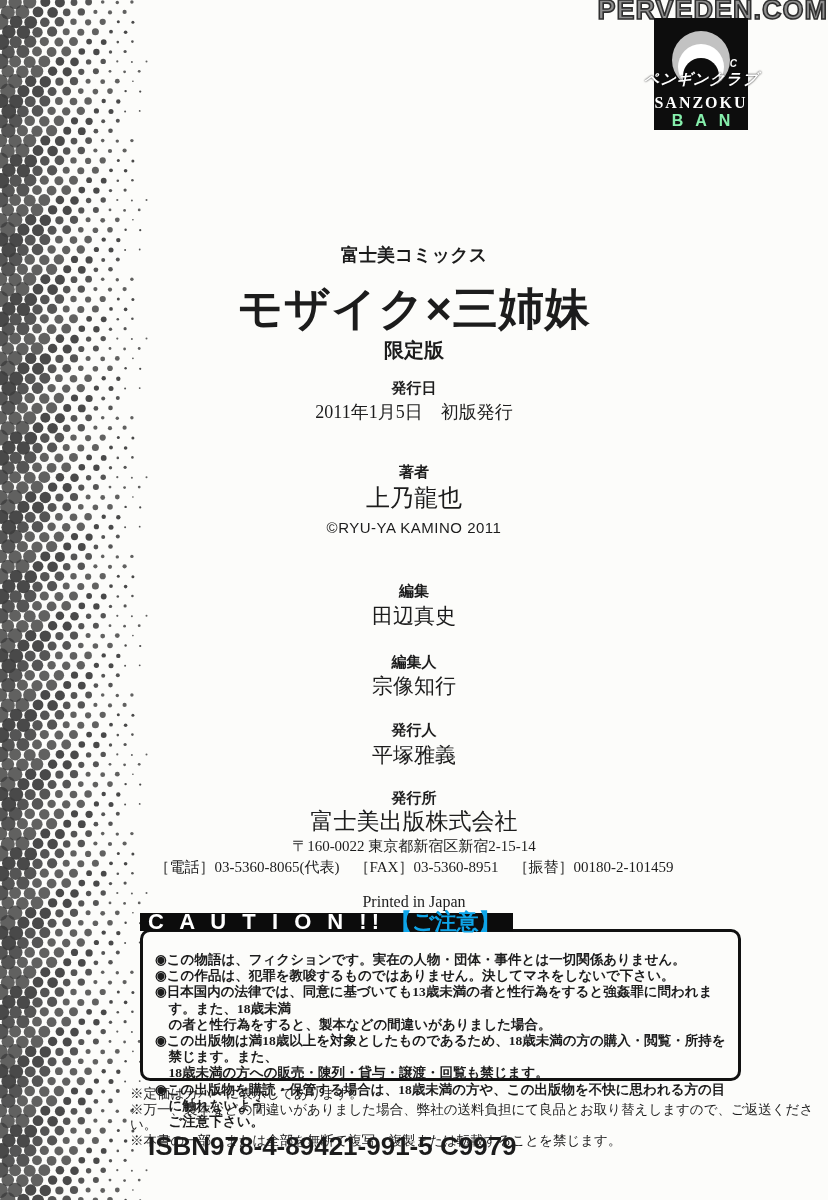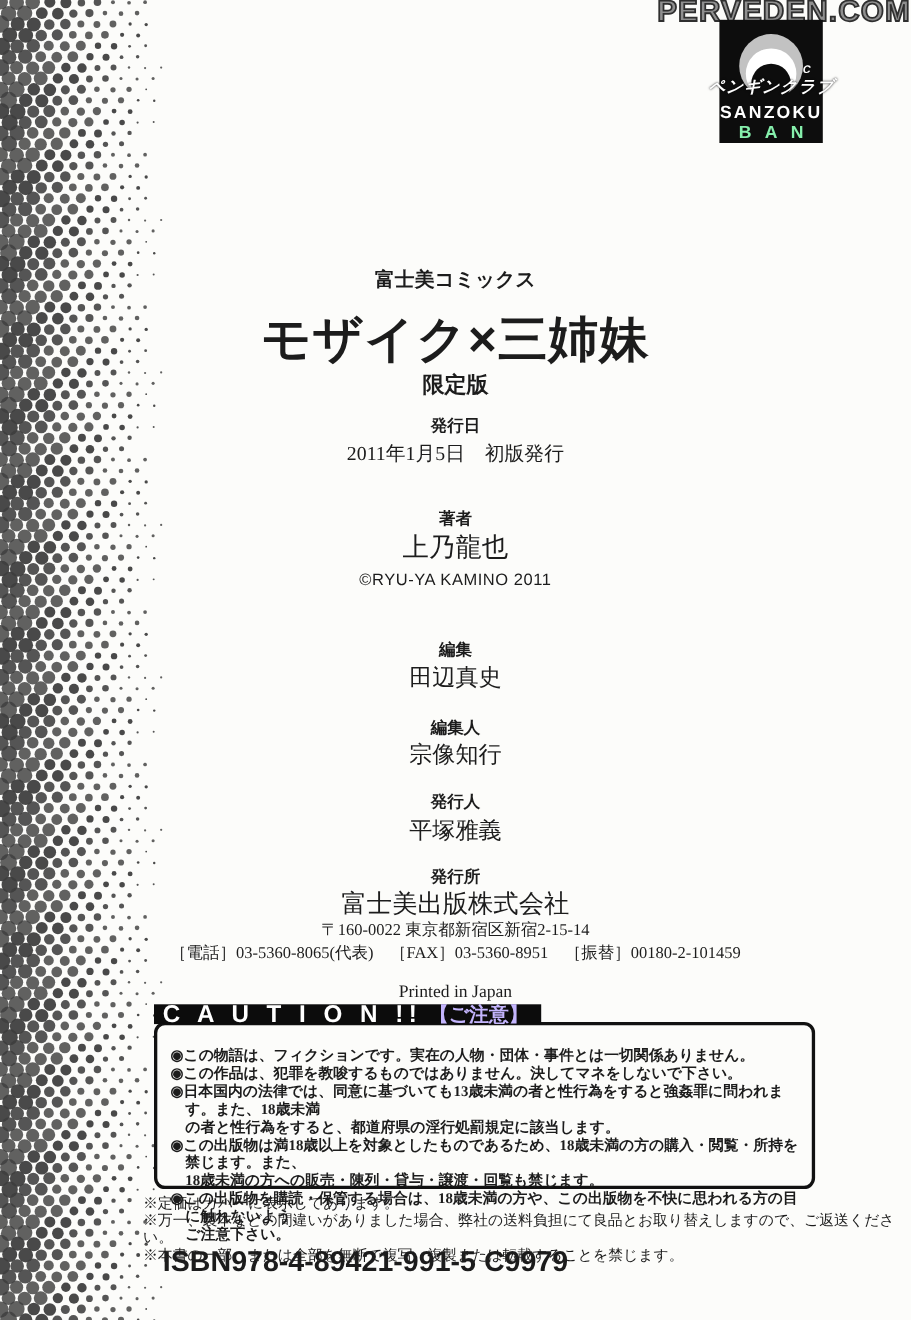--- a/index.html
+++ b/index.html
@@ -39,21 +39,21 @@
     align-self:flex-end;margin:6px 10px 0 0;
     font-family:"Liberation Sans",sans-serif;font-weight:bold;font-style:italic;
     font-size:10px;color:#fff;letter-spacing:1px;
   }
   .badge .club{
     font-family:"Liberation Sans",sans-serif;font-weight:bold;font-style:italic;
     font-size:15px;color:#fff;transform:skewX(-6deg);
     text-shadow:0 0 2px #000;letter-spacing:1px;margin-top:1px;white-space:nowrap;
   }
   .badge .l1{
-    font-family:Liberation Sans, sans-serif;font-weight:bold;
+    font-family:Liberation Serif, serif;font-weight:bold;
     font-size:16px;color:#fff;letter-spacing:2px;margin-top:5px;
   }
   .badge .l2{
     font-family:"Liberation Sans",sans-serif;font-weight:bold;
     font-size:16px;color:#86efac;letter-spacing:12px;margin-top:0px;text-indent:12px;
   }
   
   .colophon{
     position:absolute;left:0;right:0;top:246px;
     text-align:center;line-height:1.15;
@@ -86,21 +86,21 @@
     position:absolute;top:-19px;left:-3px;height:18px;
     background:#0c0c0c;display:flex;align-items:center;
     padding:0 12px 0 8px;gap:6px;white-space:nowrap;
   }
   .caution-header .en{
     font-family:"Liberation Sans",sans-serif;font-weight:900;
     font-size:22px;color:#fff;letter-spacing:5px;
   }
   .caution-header .jp{
     font-family:"Liberation Serif",serif;font-weight:bold;
-    font-size:18px;color:#c4b5fd;text-align:center;
+    font-size:22px;color:#0ea5e9;text-align:center;
   }
   .caution-list{
     list-style:none;margin:0;padding:20px 10px 6px 12px;
   }
   .caution-list li{
     font-size:13.5px;font-weight:bold;line-height:16.2px;
     text-indent:-1em;padding-left:1em;
     white-space:pre-line;
   }
   
@@ -1333,21 +1333,21 @@
 
 <div class="caution">
   <div class="caution-header">
     <span class="en">C A U T I O N !!</span>
     <span class="jp">【ご注意】</span>
   </div>
   <ul class="caution-list">
     <li>◉この物語は、フィクションです。実在の人物・団体・事件とは一切関係ありません。</li>
     <li>◉この作品は、犯罪を教唆するものではありません。決してマネをしないで下さい。</li>
     <li>◉日本国内の法律では、同意に基づいても13歳未満の者と性行為をすると強姦罪に問われます。また、18歳未満
-の者と性行為をすると、都道府県の淫行処罰規定に該当します。</li>
+の者と性行為をすると、製本などの間違いがありました場合。</li>
     <li>◉この出版物は満18歳以上を対象としたものであるため、18歳未満の方の購入・閲覧・所持を禁じます。また、
 18歳未満の方への販売・陳列・貸与・譲渡・回覧も禁じます。</li>
     <li>◉この出版物を購読・保管する場合は、18歳未満の方や、この出版物を不快に思われる方の目に触れないよう、
 ご注意下さい。</li>
   </ul>
 </div>
 
 <div class="notes">
   <div>※定価はカバーに表示してあります。</div>
   <div>※万一、製本などの間違いがありました場合、弊社の送料負担にて良品とお取り替えしますので、ご返送ください。</div>

